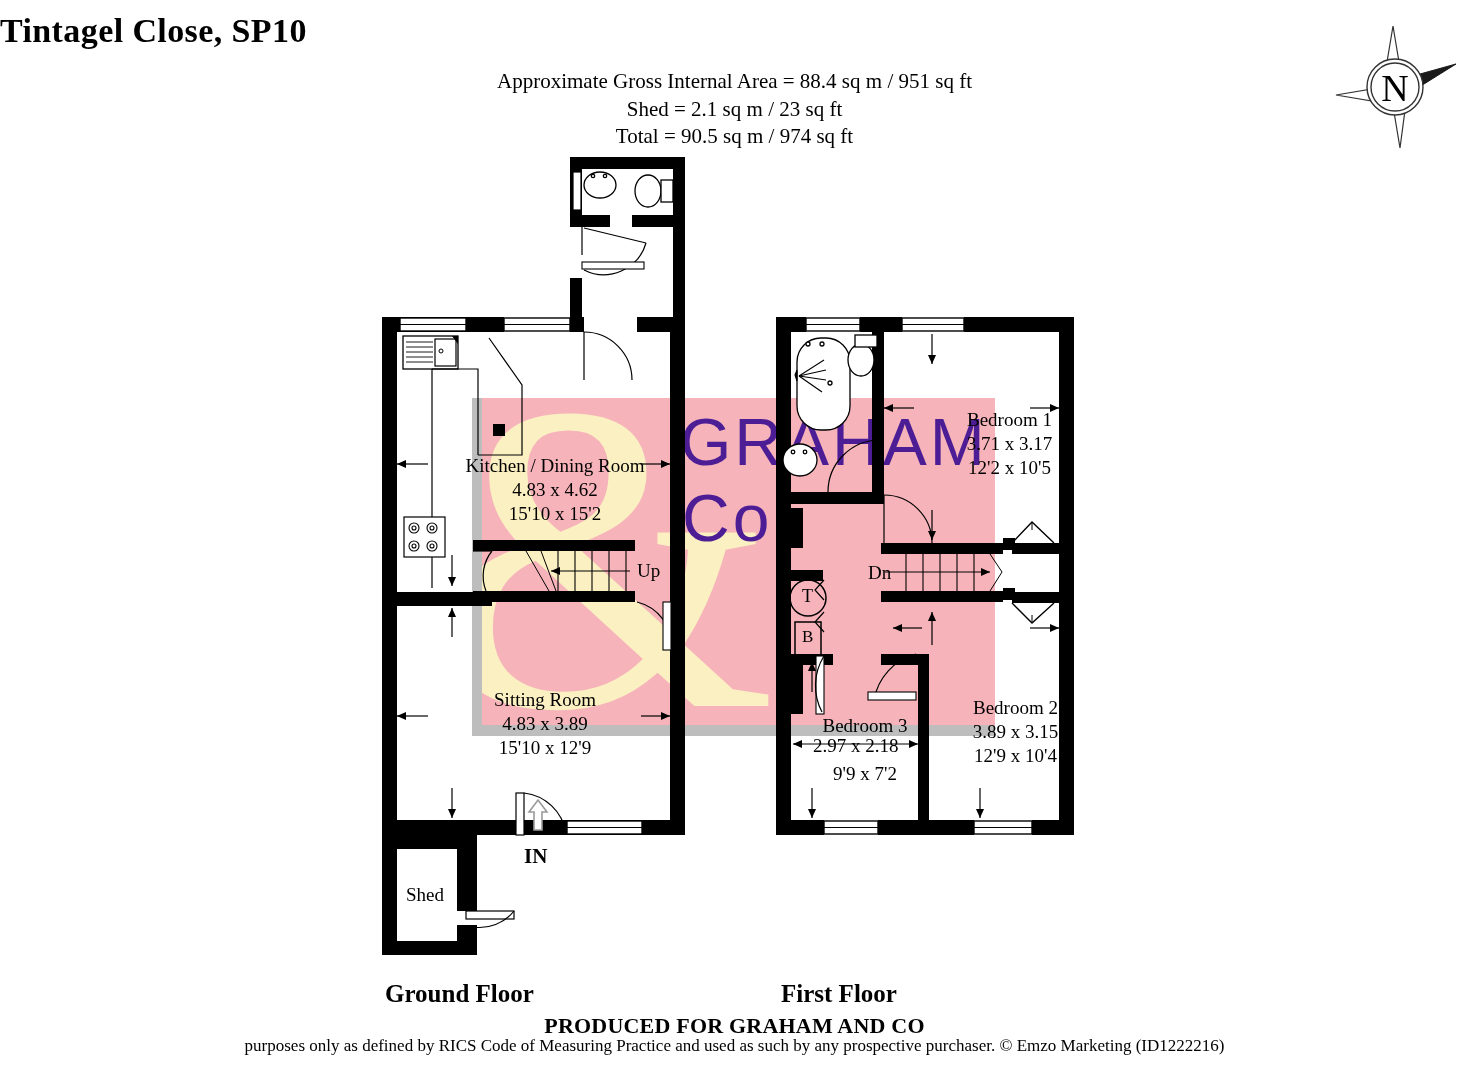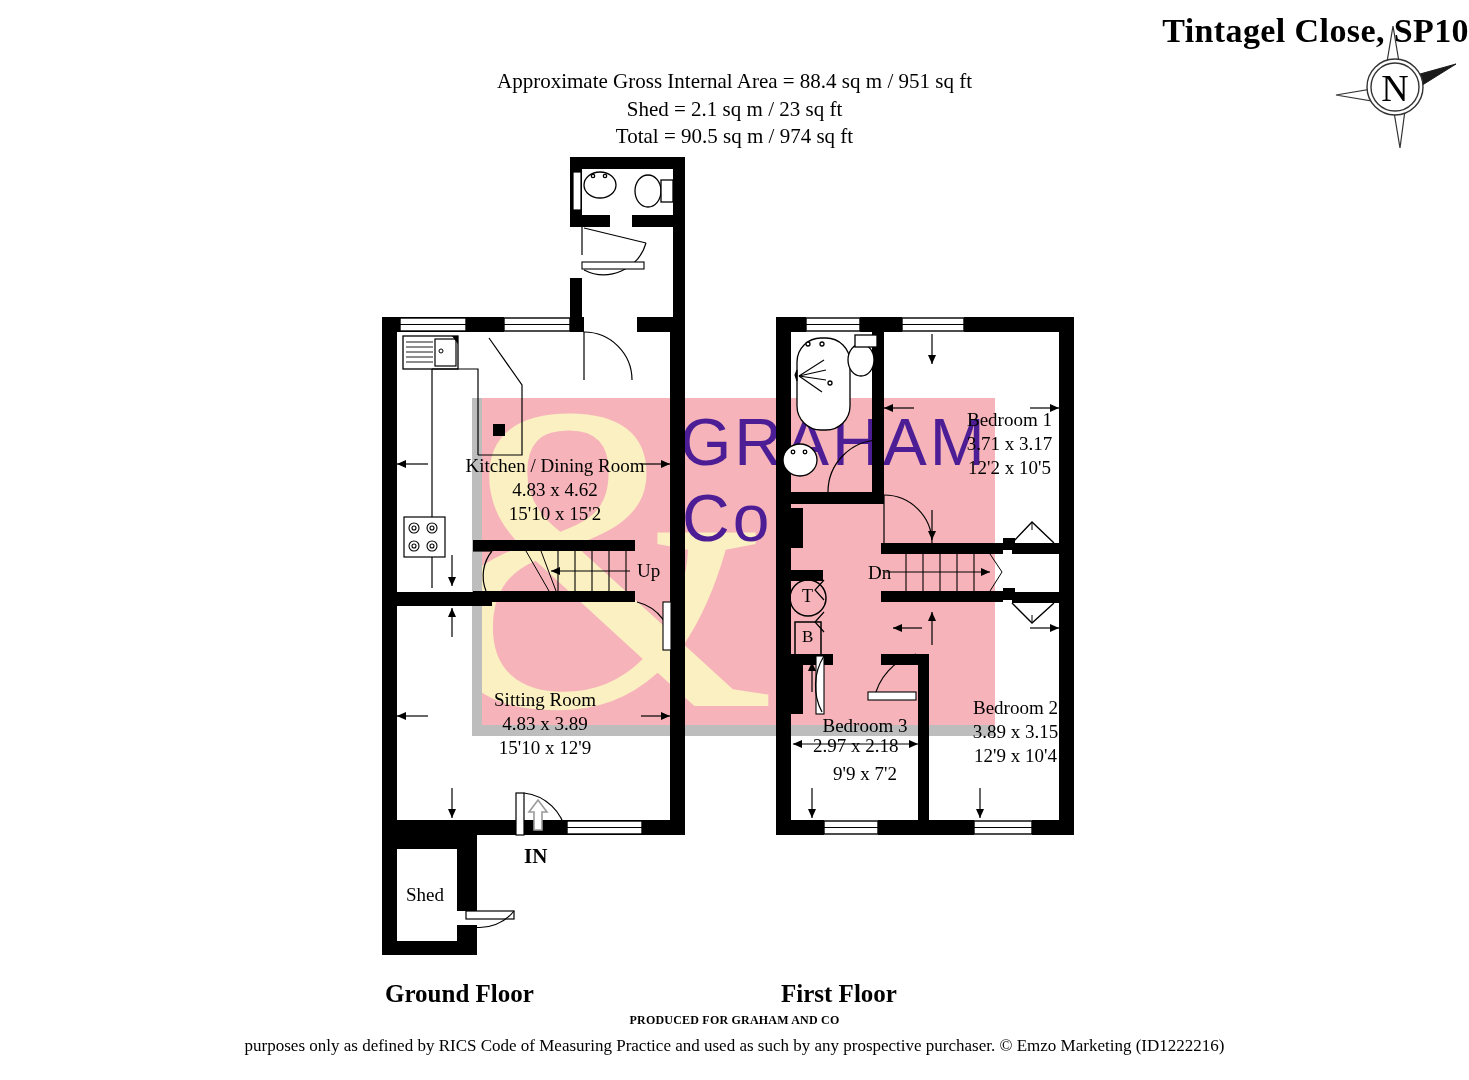--- a/index.html
+++ b/index.html
@@ -14,21 +14,21 @@
     font-family: "Liberation Serif", "DejaVu Serif", serif;
     color: #000;
     overflow: hidden;
   }
   .page { position: absolute; inset: 0; }
 
   
   .title {
     position: absolute;
     top: 12px; left: 0; width: 1469px;
-    text-align: right;
+    text-align: left;
     font-size: 34px;
     font-weight: bold;
     letter-spacing: 0.4px;
   }
   .areas {
     position: absolute;
     top: 68px; left: 0; width: 1469px;
     text-align: center;
     font-size: 21px;
     line-height: 1.32;
@@ -100,21 +100,21 @@
     font-size: 25px;
     font-weight: bold;
     white-space: nowrap;
   }
 
   
   .produced {
     position: absolute;
     top: 1013px; left: 0; width: 1469px;
     text-align: center;
-    font-size: 12px;
+    font-size: 22px;
     font-weight: bold;
     letter-spacing: 0.2px;
   }
   .disclaimer {
     position: absolute;
     top: 1035px; left: 0; width: 1469px;
     text-align: center;
     font-size: 17px;
     line-height: 1.35;
   }

